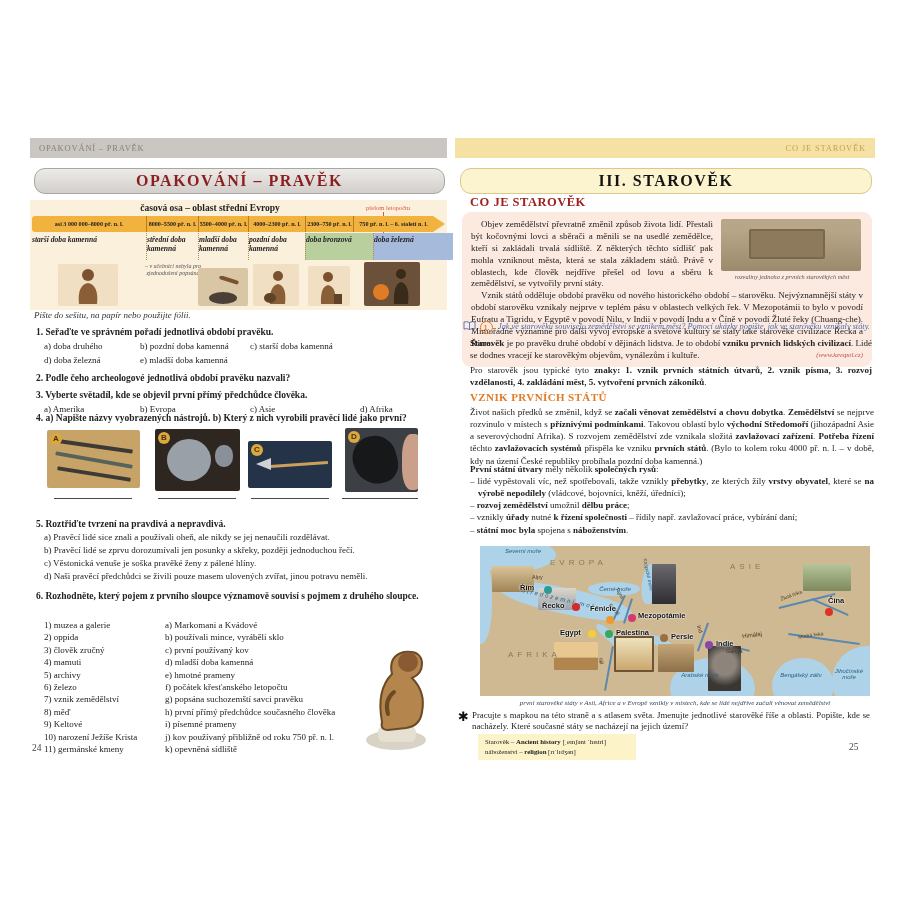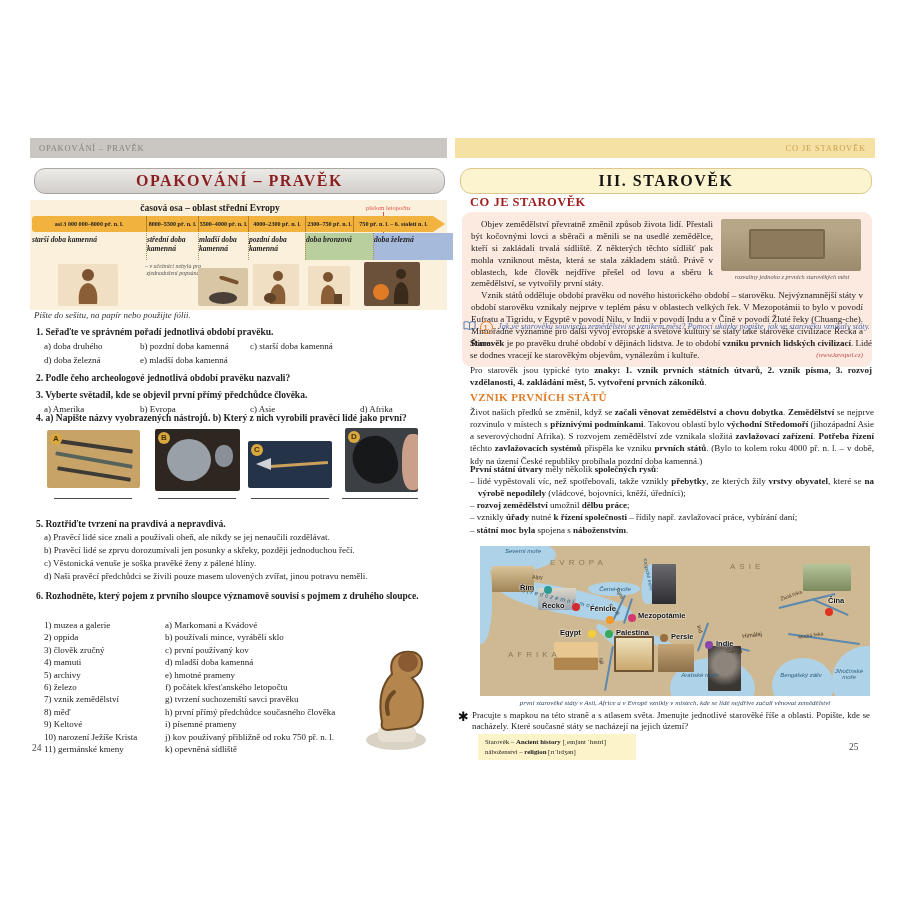--- a/index.html
+++ b/index.html
@@ -242,21 +242,21 @@
         <div>10) narození Ježíše Krista</div>
         <div>11) germánské kmeny</div>
       </div>
       <div class="items" style="width:186px;line-height:12.4px">
         <div>a) Markomani a Kvádové</div>
         <div>b) používali mince, vyráběli sklo</div>
         <div>c) první používaný kov</div>
         <div>d) mladší doba kamenná</div>
         <div>e) hmotné prameny</div>
         <div>f) počátek křesťanského letopočtu</div>
-        <div>g) tvrzení suchozemští savci pravěku</div>
+        <div>g) popsána suchozemští savci pravěku</div>
         <div>h) první přímý předchůdce současného člověka</div>
         <div>i) písemné prameny</div>
         <div>j) kov používaný přibližně od roku 750 př. n. l.</div>
         <div>k) opevněná sídliště</div>
       </div>
     </div>
   </div>
 
   <div class="abs" style="left:318px;top:492px">
     <svg width="100" height="122" viewBox="0 0 100 122">

